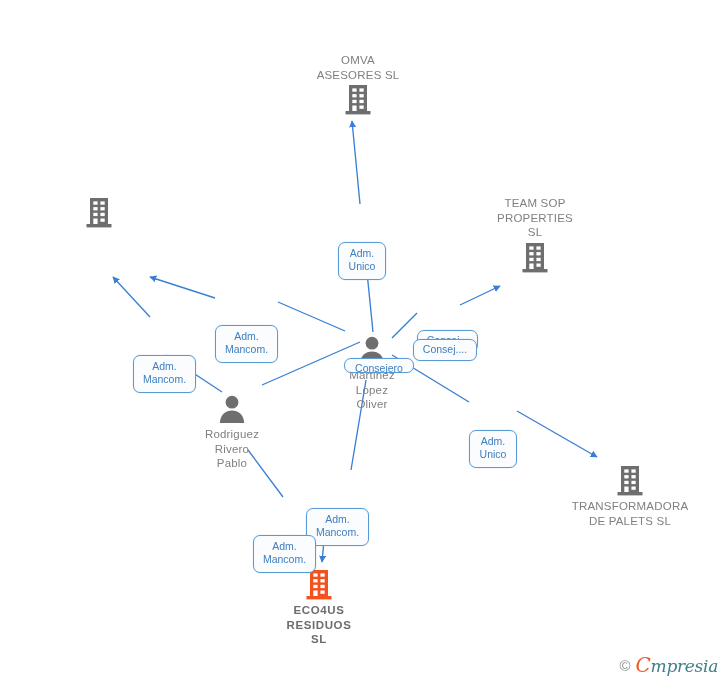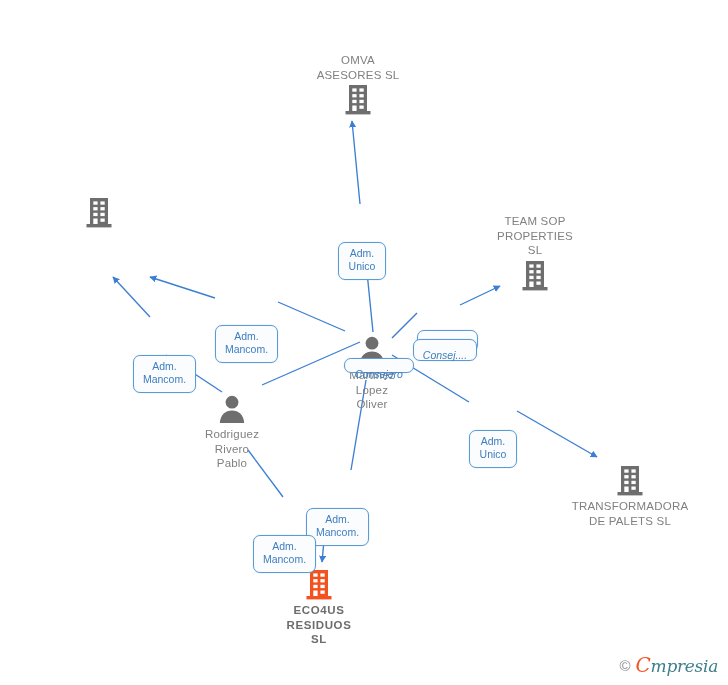--- a/index.html
+++ b/index.html
@@ -61,23 +61,22 @@
     font-size: 10.5px;
     line-height: 13px;
     text-align: center;
     padding: 4px 5px;
     white-space: pre-line;
     z-index: 5;
     box-shadow: 0 0 0 0.5px rgba(91,155,213,0.15);
     margin-top: 38px;
   }
   .rel-box.single {
-    padding-top: 9px;
+    padding-top: 3px;
     padding-bottom: 3px;
-    font-style: italic;
   }
   .watermark {
     position: absolute;
     right: 10px;
     bottom: 8px;
     font-size: 16px;
     z-index: 8;
     display: flex;
     align-items: center;
     gap: 5px;
@@ -160,21 +159,21 @@
           <rect x="8.3" y="4.4" width="4.3" height="3.3" fill="#ffffff"></rect>
           <rect x="15.4" y="4.4" width="4.3" height="3.3" fill="#ffffff"></rect>
           <rect x="8.3" y="10.1" width="4.3" height="3.3" fill="#ffffff"></rect>
           <rect x="15.4" y="10.1" width="4.3" height="3.3" fill="#ffffff"></rect>
           <rect x="8.3" y="15.8" width="4.3" height="3.3" fill="#ffffff"></rect>
           <rect x="15.4" y="15.8" width="4.3" height="3.3" fill="#ffffff"></rect>
           <rect x="8.3" y="21.5" width="4.3" height="5.5" fill="#ffffff"></rect>
           <rect x="15.4" y="21.5" width="4.3" height="3.3" fill="#ffffff"></rect>
         </svg>
       </div>
-      <div class="node company" style="left: 535px; top: 214px;">
+      <div class="node company" style="left: 535px; top: 196px;">
         <div class="node-label above">TEAM SOP
 PROPERTIES
 SL</div>
         <svg class="node-icon" width="28" height="32" viewBox="0 0 28 32">
           <rect x="5" y="1" width="18" height="26" fill="#6e6e6e"></rect>
           <rect x="1.5" y="27" width="25" height="3.4" fill="#6e6e6e"></rect>
           <rect x="8.3" y="4.4" width="4.3" height="3.3" fill="#ffffff"></rect>
           <rect x="15.4" y="4.4" width="4.3" height="3.3" fill="#ffffff"></rect>
           <rect x="8.3" y="10.1" width="4.3" height="3.3" fill="#ffffff"></rect>
           <rect x="15.4" y="10.1" width="4.3" height="3.3" fill="#ffffff"></rect>

